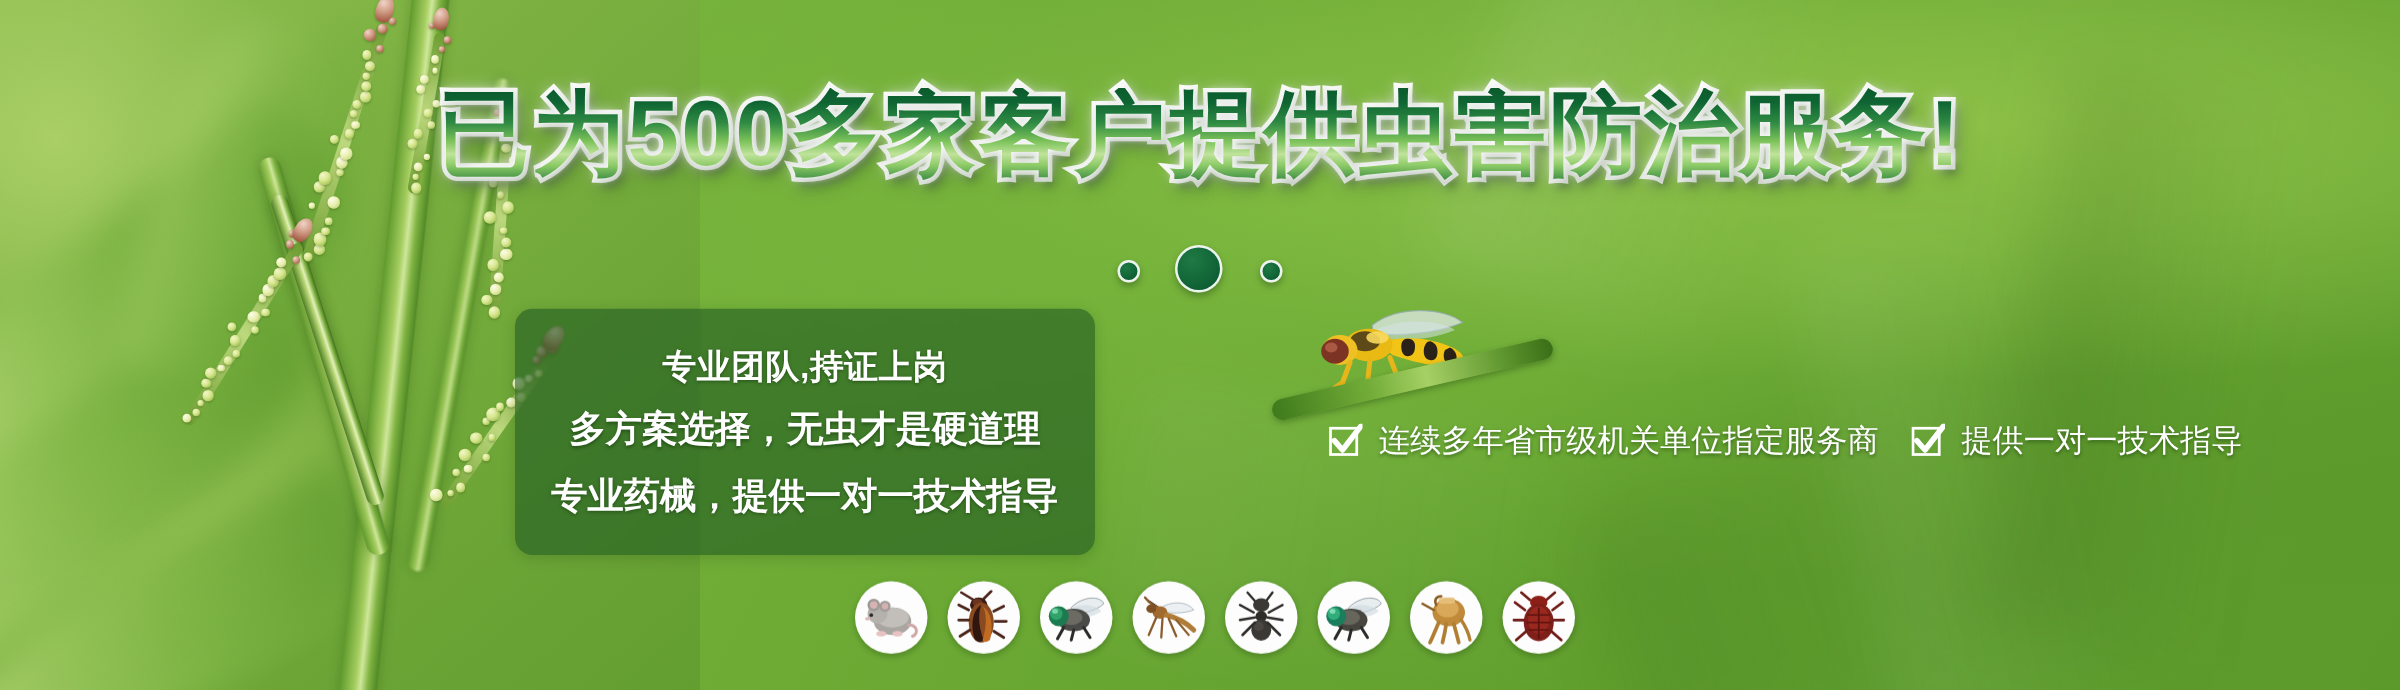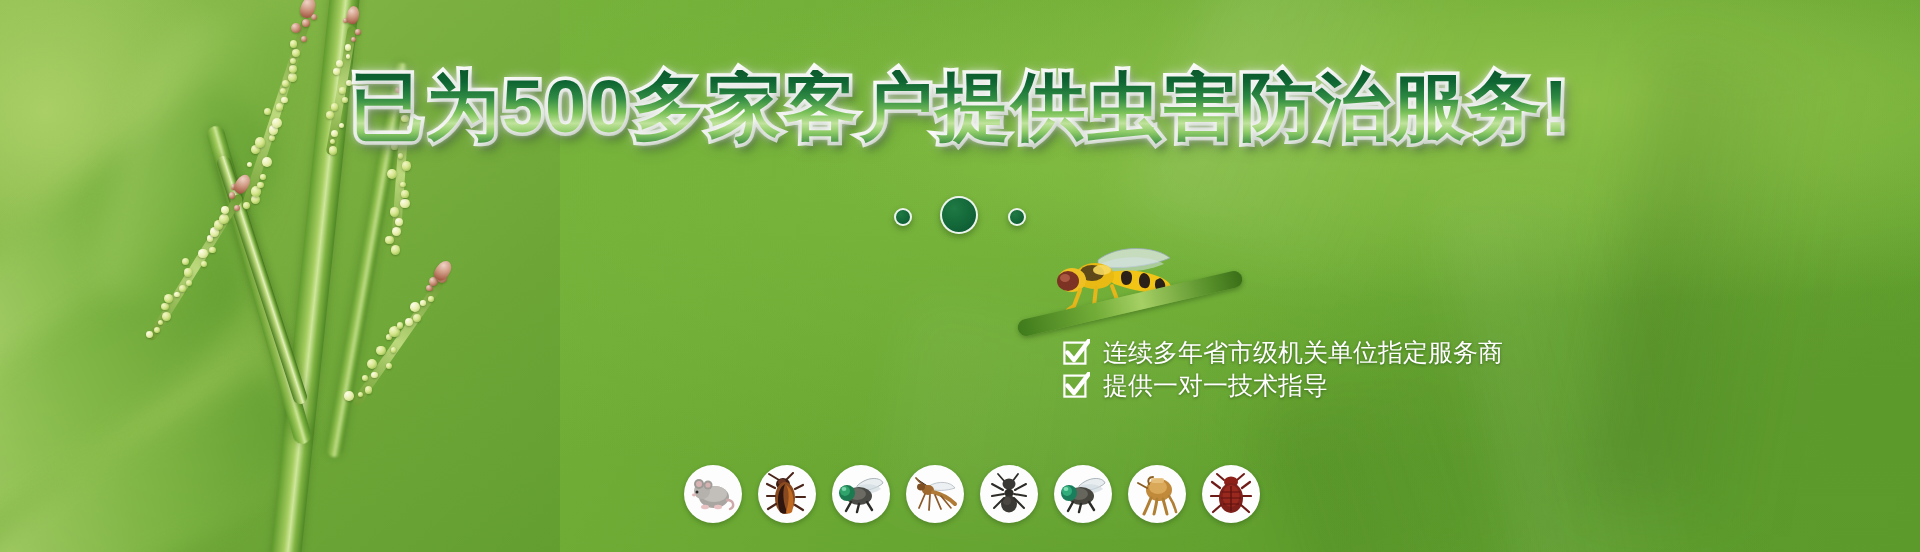--- a/index.html
+++ b/index.html
@@ -165,21 +165,21 @@
   .fly-stem {
     position:absolute; left:-25px; top:55px; width:230px; height:17px;
     background:linear-gradient(90deg,#3f7a1c,#73ad38 35%,#a6d065 55%,#58902a 85%,#3a6e18);
     border-radius:40px; transform:rotate(-13deg);
     box-shadow:0 2px 5px rgba(20,50,10,.35);
   }
 
   
   .bullets {
     position:absolute; left:1063px; top:336px; width:620px;
-    display:flex; flex-direction:column; 
+    display:flex; flex-direction:row; gap:26px;
   }
   .bullet { display:flex; align-items:center; gap:13px; }
   .chk-box { width:27px; height:27px; position:relative; flex:0 0 auto; }
   .chk-box svg { display:block; }
   .bullet-text {
     color:#ffffff; font-size:25px; white-space:nowrap;
     text-shadow:0 1px 3px rgba(15,45,10,.5);
   }
 
   
@@ -344,20 +344,25 @@
       </div>
   </div>
 
   <div class="headline-stroke">已为500多家客户提供虫害防治服务!</div>
   <div class="headline">已为500多家客户提供虫害防治服务!</div>
 
   <div class="dot" id="dot1" style="left:894px; top:208px; width:18px; height:18px;"></div>
   <div class="dot" id="dot2" style="left:940px; top:196px; width:38px; height:38px;"></div>
   <div class="dot" id="dot3" style="left:1008px; top:208px; width:18px; height:18px;"></div>
 
+  <div class="panel">
+    <div class="panel-line l1">专业团队,持证上岗</div>
+    <div class="panel-line l2">多方案选择，无虫才是硬道理</div>
+    <div class="panel-line l3">专业药械，提供一对一技术指导</div>
+  </div>
 
   <div class="fly">
     <div class="fly-stem"></div>
     <svg width="150" height="80" viewBox="0 0 150 80">
 
       <path d="M58 20 C78 4 116 6 130 18 C112 26 78 30 58 26 Z" fill="rgba(228,236,240,.72)" stroke="rgba(150,170,180,.8)" stroke-width="1"></path>
       <path d="M60 24 C82 14 112 16 124 24 C106 32 78 34 60 30 Z" fill="rgba(214,226,232,.55)"></path>
 
       <path d="M62 34 C84 28 104 30 122 38 C132 43 134 50 126 52
                C112 55 92 50 74 44 Z" fill="#f2c416"></path>

